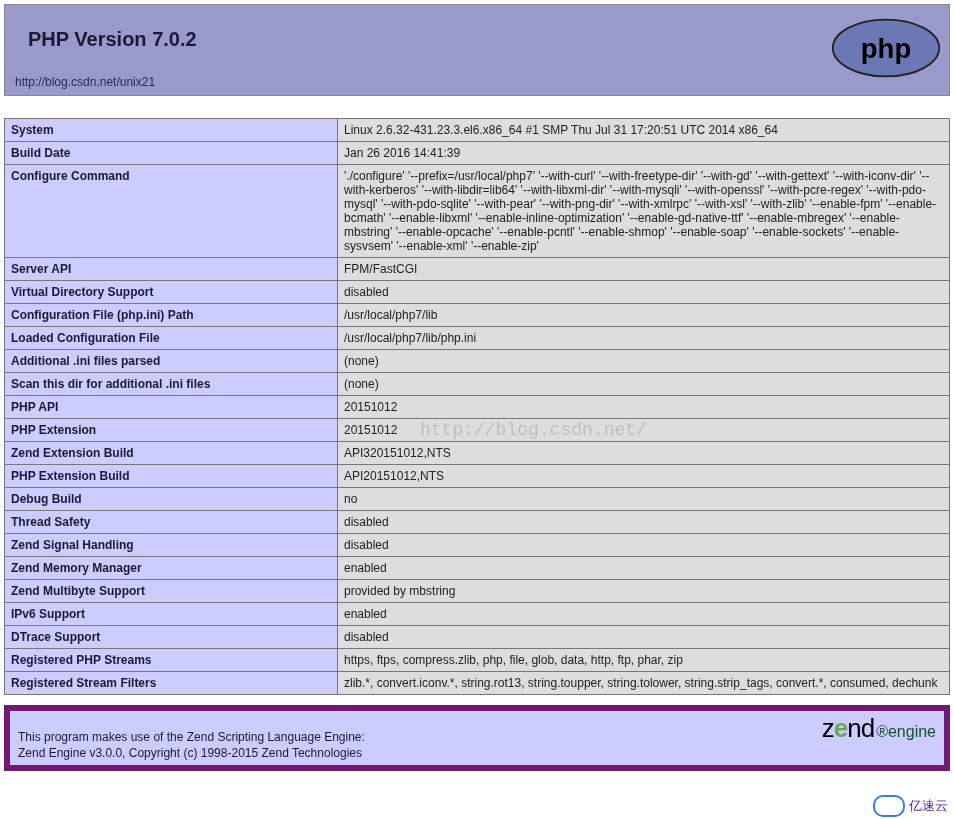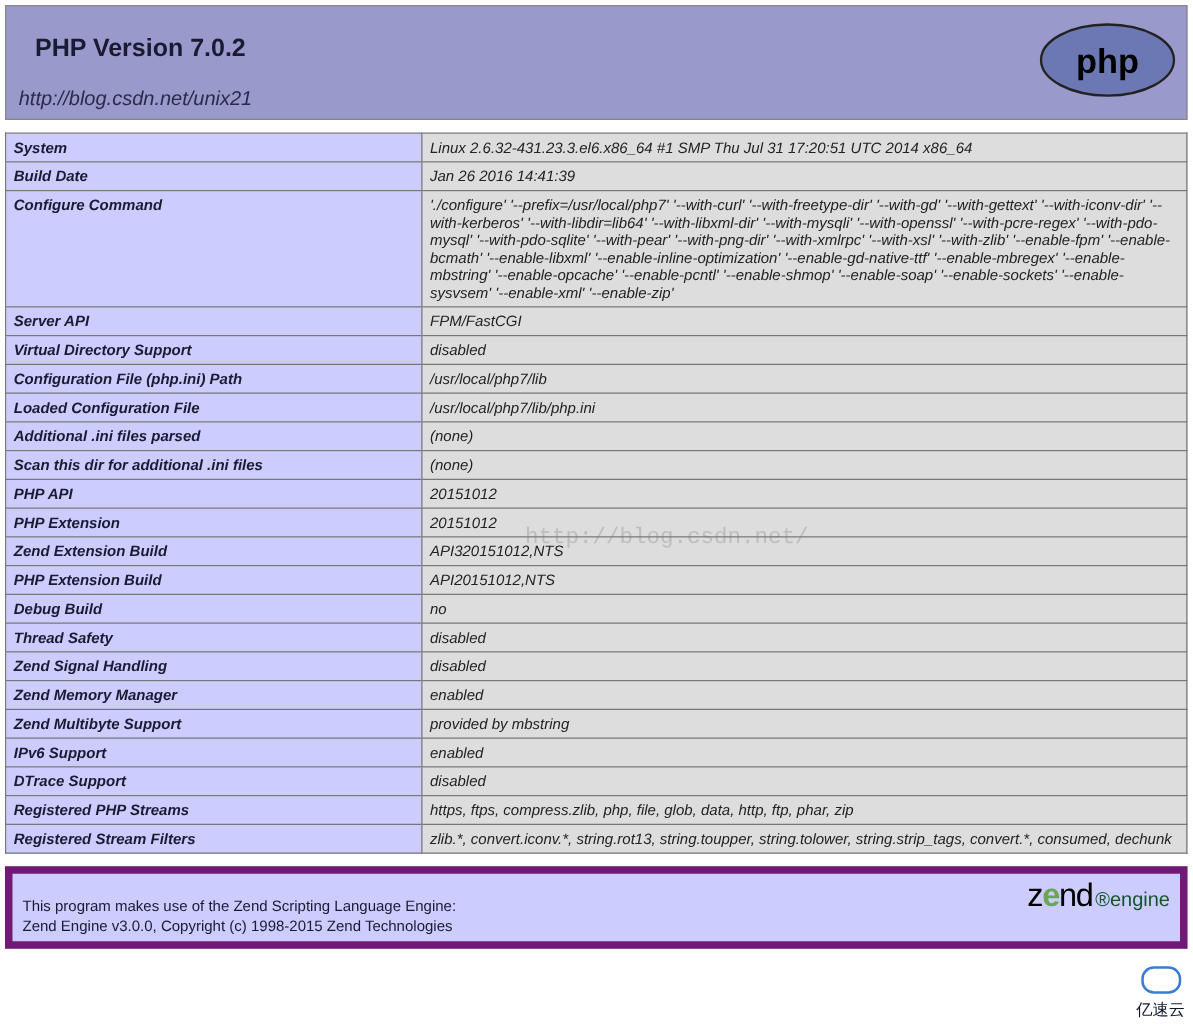--- a/index.html
+++ b/index.html
@@ -26,37 +26,35 @@
     font-size: 20px;
     font-weight: bold;
     color: #1a1a33;
     margin: 13px;
     padding-top: 2px;
   }
   .header-url {
     position: absolute;
     bottom: 6px;
     left: 10px;
-    font-size: 16px;
+    font-size: 12px;
     color: #2a2a4a;
-    font-style: italic;
   }
   .php-logo {
     position: absolute;
     right: 8px;
     top: 12px;
     width: 110px;
     height: 62px;
   }
   .info-table {
     width: 100%;
     border-collapse: collapse;
-    margin-top: 10px;
+    margin-top: 22px;
     table-layout: fixed;
-    font-style: italic;
   }
   .info-table td {
     border: 1px solid #777;
     padding: 4px 6px;
     font-size: 12px;
     vertical-align: top;
     word-wrap: break-word;
   }
   .info-table td.k {
     width: 320px;
@@ -108,25 +106,24 @@
     font-size: 18px;
     font-family: "Courier New", monospace;
     pointer-events: none;
     z-index: 10;
   }
   .yisu {
     position: absolute;
     right: 6px;
     bottom: 2px;
     font-size: 13px;
-    color: #0f172a;
+    color: #4c1d95;
     display: flex;
     align-items: center;
     gap: 4px;
-    flex-direction: column;
   }
   .yisu .cloud {
     width: 28px;
     height: 18px;
     background: #fff;
     border: 2px solid #3a7bd5;
     border-radius: 10px;
     position: relative;
   }
 </style>

